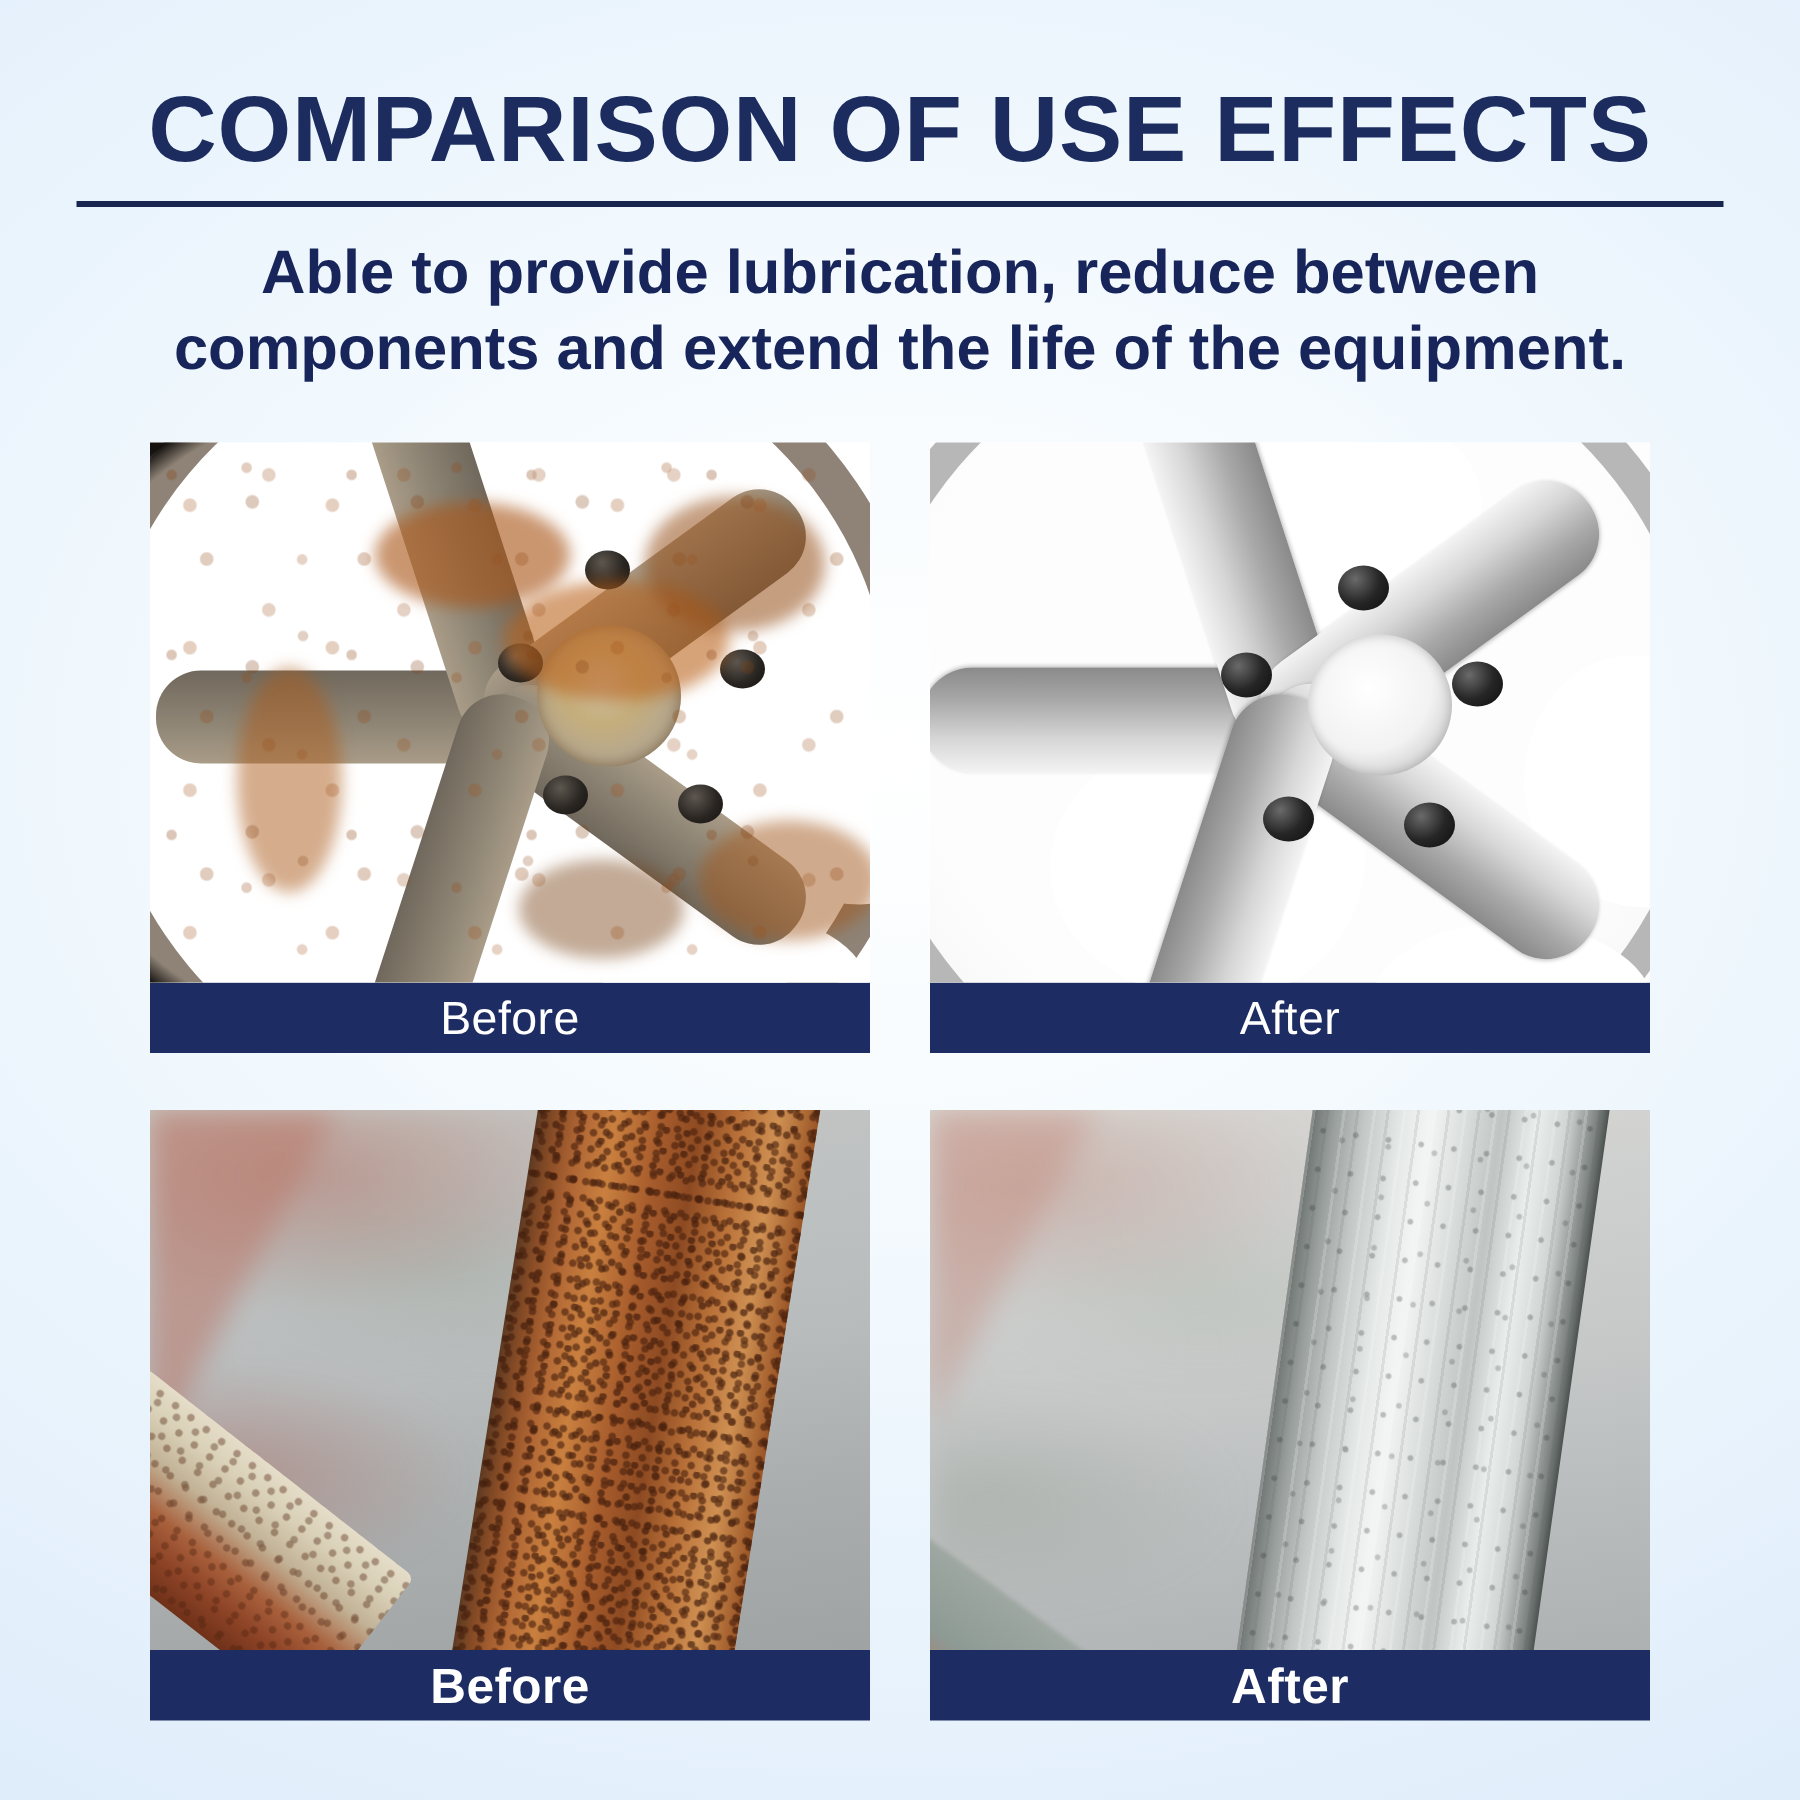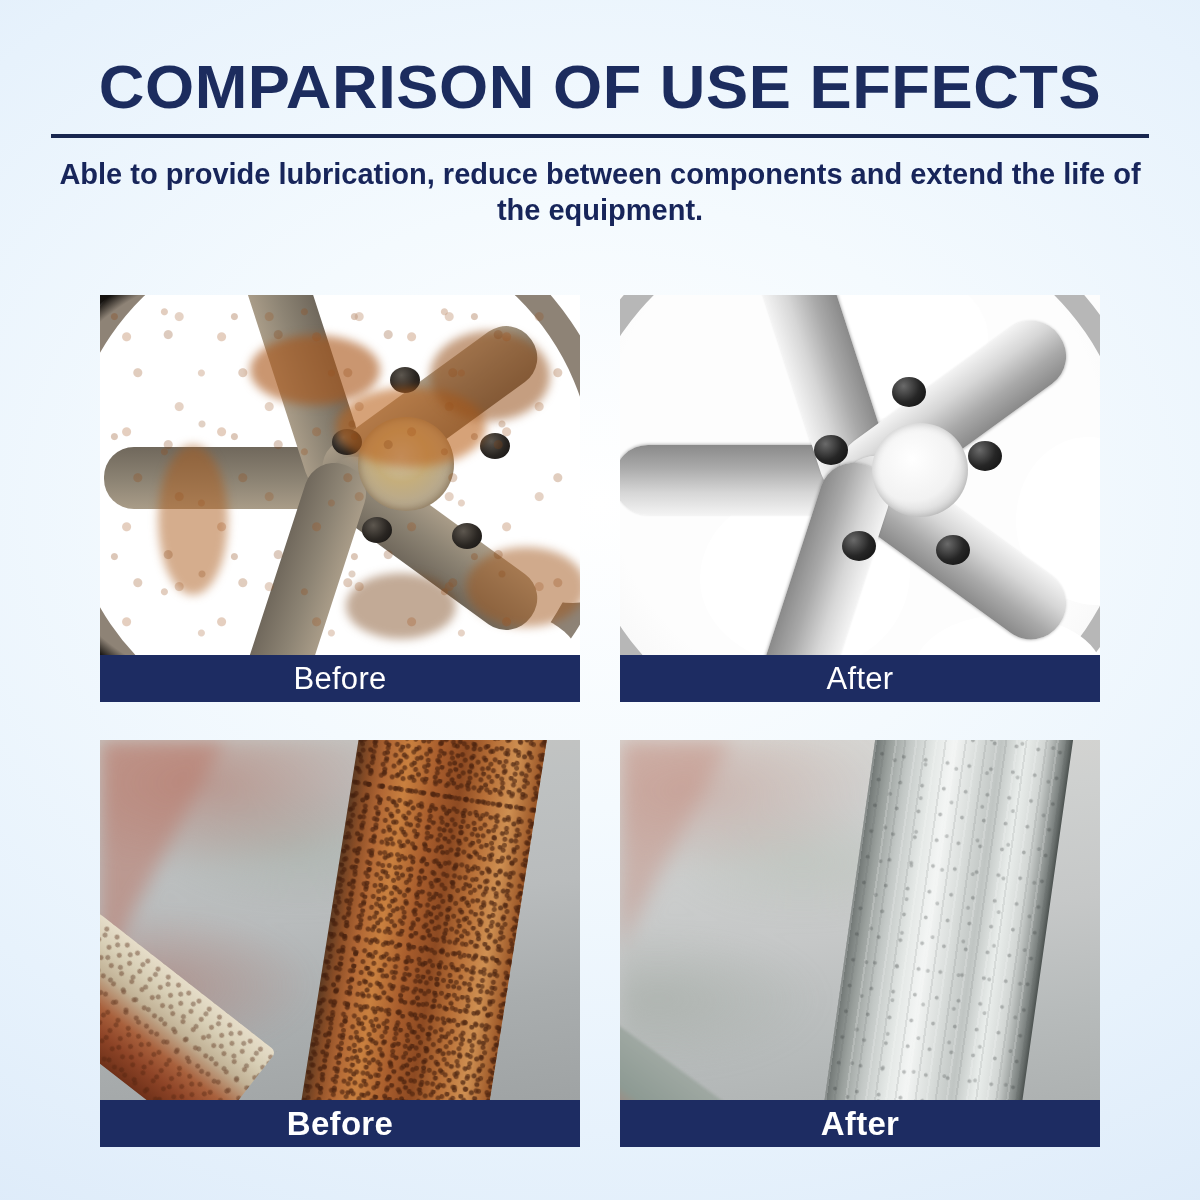--- a/index.html
+++ b/index.html
@@ -39,21 +39,21 @@
     margin: 16px auto 0 auto;
     width: 1098px;
     height: 4px;
     background: #18264f;
   }
 
   .subtitle {
     margin: 18px auto 0 auto;
     width: 1090px;
     font-weight: 700;
-    font-size: 29px;
+    font-size: 41px;
     line-height: 1.25;
     color: #17255a;
   }
 
   
   .compare-grid {
     position: absolute;
     left: 100px;
     top: 295px;
     width: 1190px;

